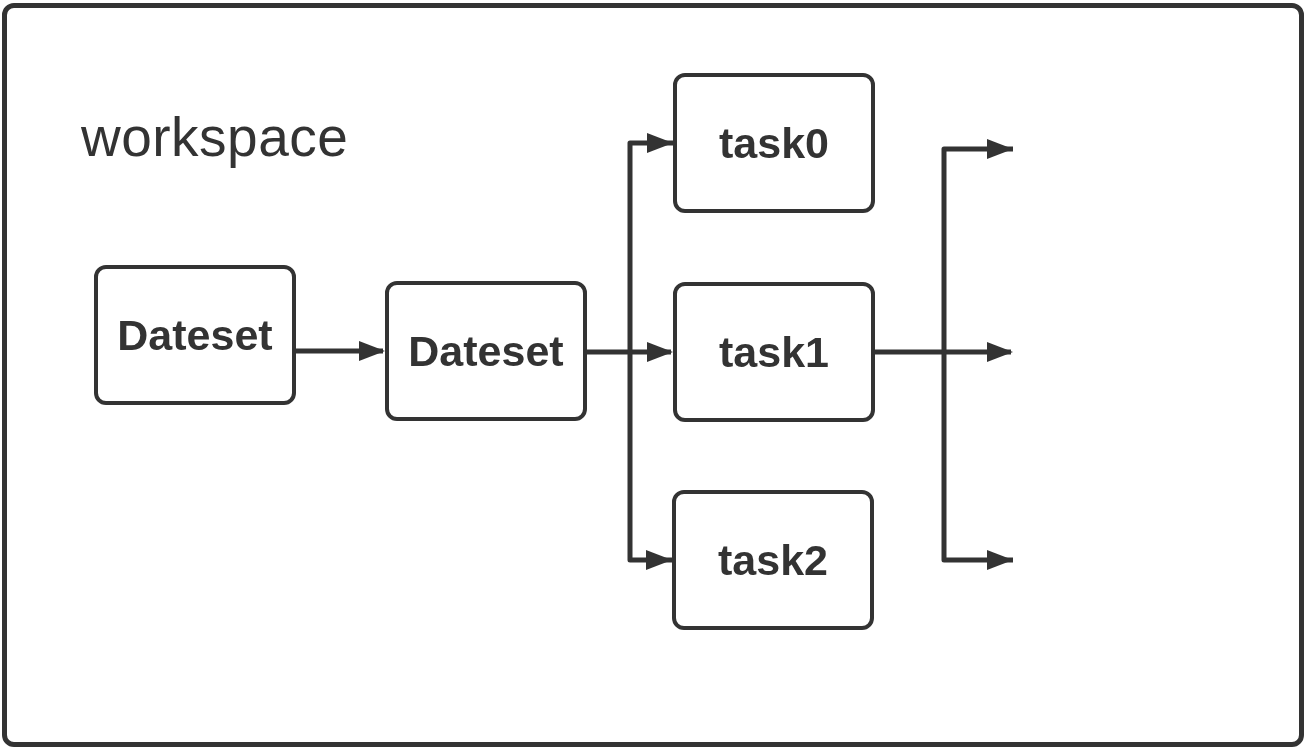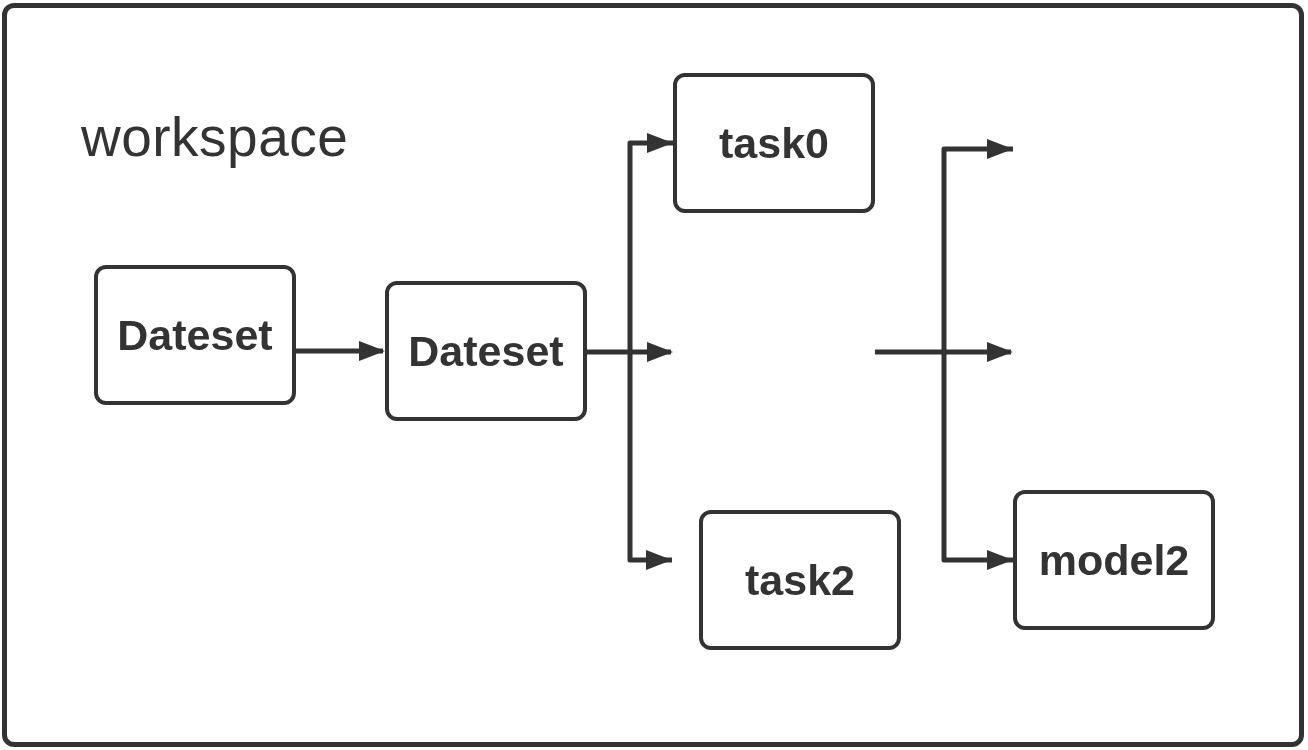--- a/index.html
+++ b/index.html
@@ -57,21 +57,21 @@
     justify-content: center;
     font-size: 43px;
     color: var(--ink);
     white-space: nowrap;
     font-weight: bold;
   }
   #n-dateset { left: 94px;  top: 265px; }
   #n-project { left: 385px; top: 281px; }
   #n-task0   { left: 673px; top: 73px;  }
   #n-task1   { left: 673px; top: 282px; }
-  #n-task2   { left: 699px; top: 490px; margin-top: 20px; }
+  #n-task2   { left: 672px; top: 490px; }
   #n-model0  { left: 1013px; top: 79px; }
   #n-model1  { left: 1013px; top: 282px; }
   #n-model2  { left: 1013px; top: 490px; }
 </style>
 </head>
 <body>
 
 <div class="stage">
 
   <div class="frame"></div>
@@ -97,20 +97,20 @@
     <polygon points="1013,149 987,139 987,159"></polygon>
     <polygon points="1013,560 987,550 987,570"></polygon>
   </svg>
 
   <div class="node" id="n-dateset">Dateset</div>
 
   <div class="node" id="n-project">Dateset</div>
 
   <div class="node" id="n-task0">task0</div>
 
+  <div class="node" id="n-task1">task1</div>
 
   <div class="node" id="n-task2">task2</div>
 
 
 
-  <div class="node" id="n-model2">model2</div>
 
 </div>
 
 </body></html>

